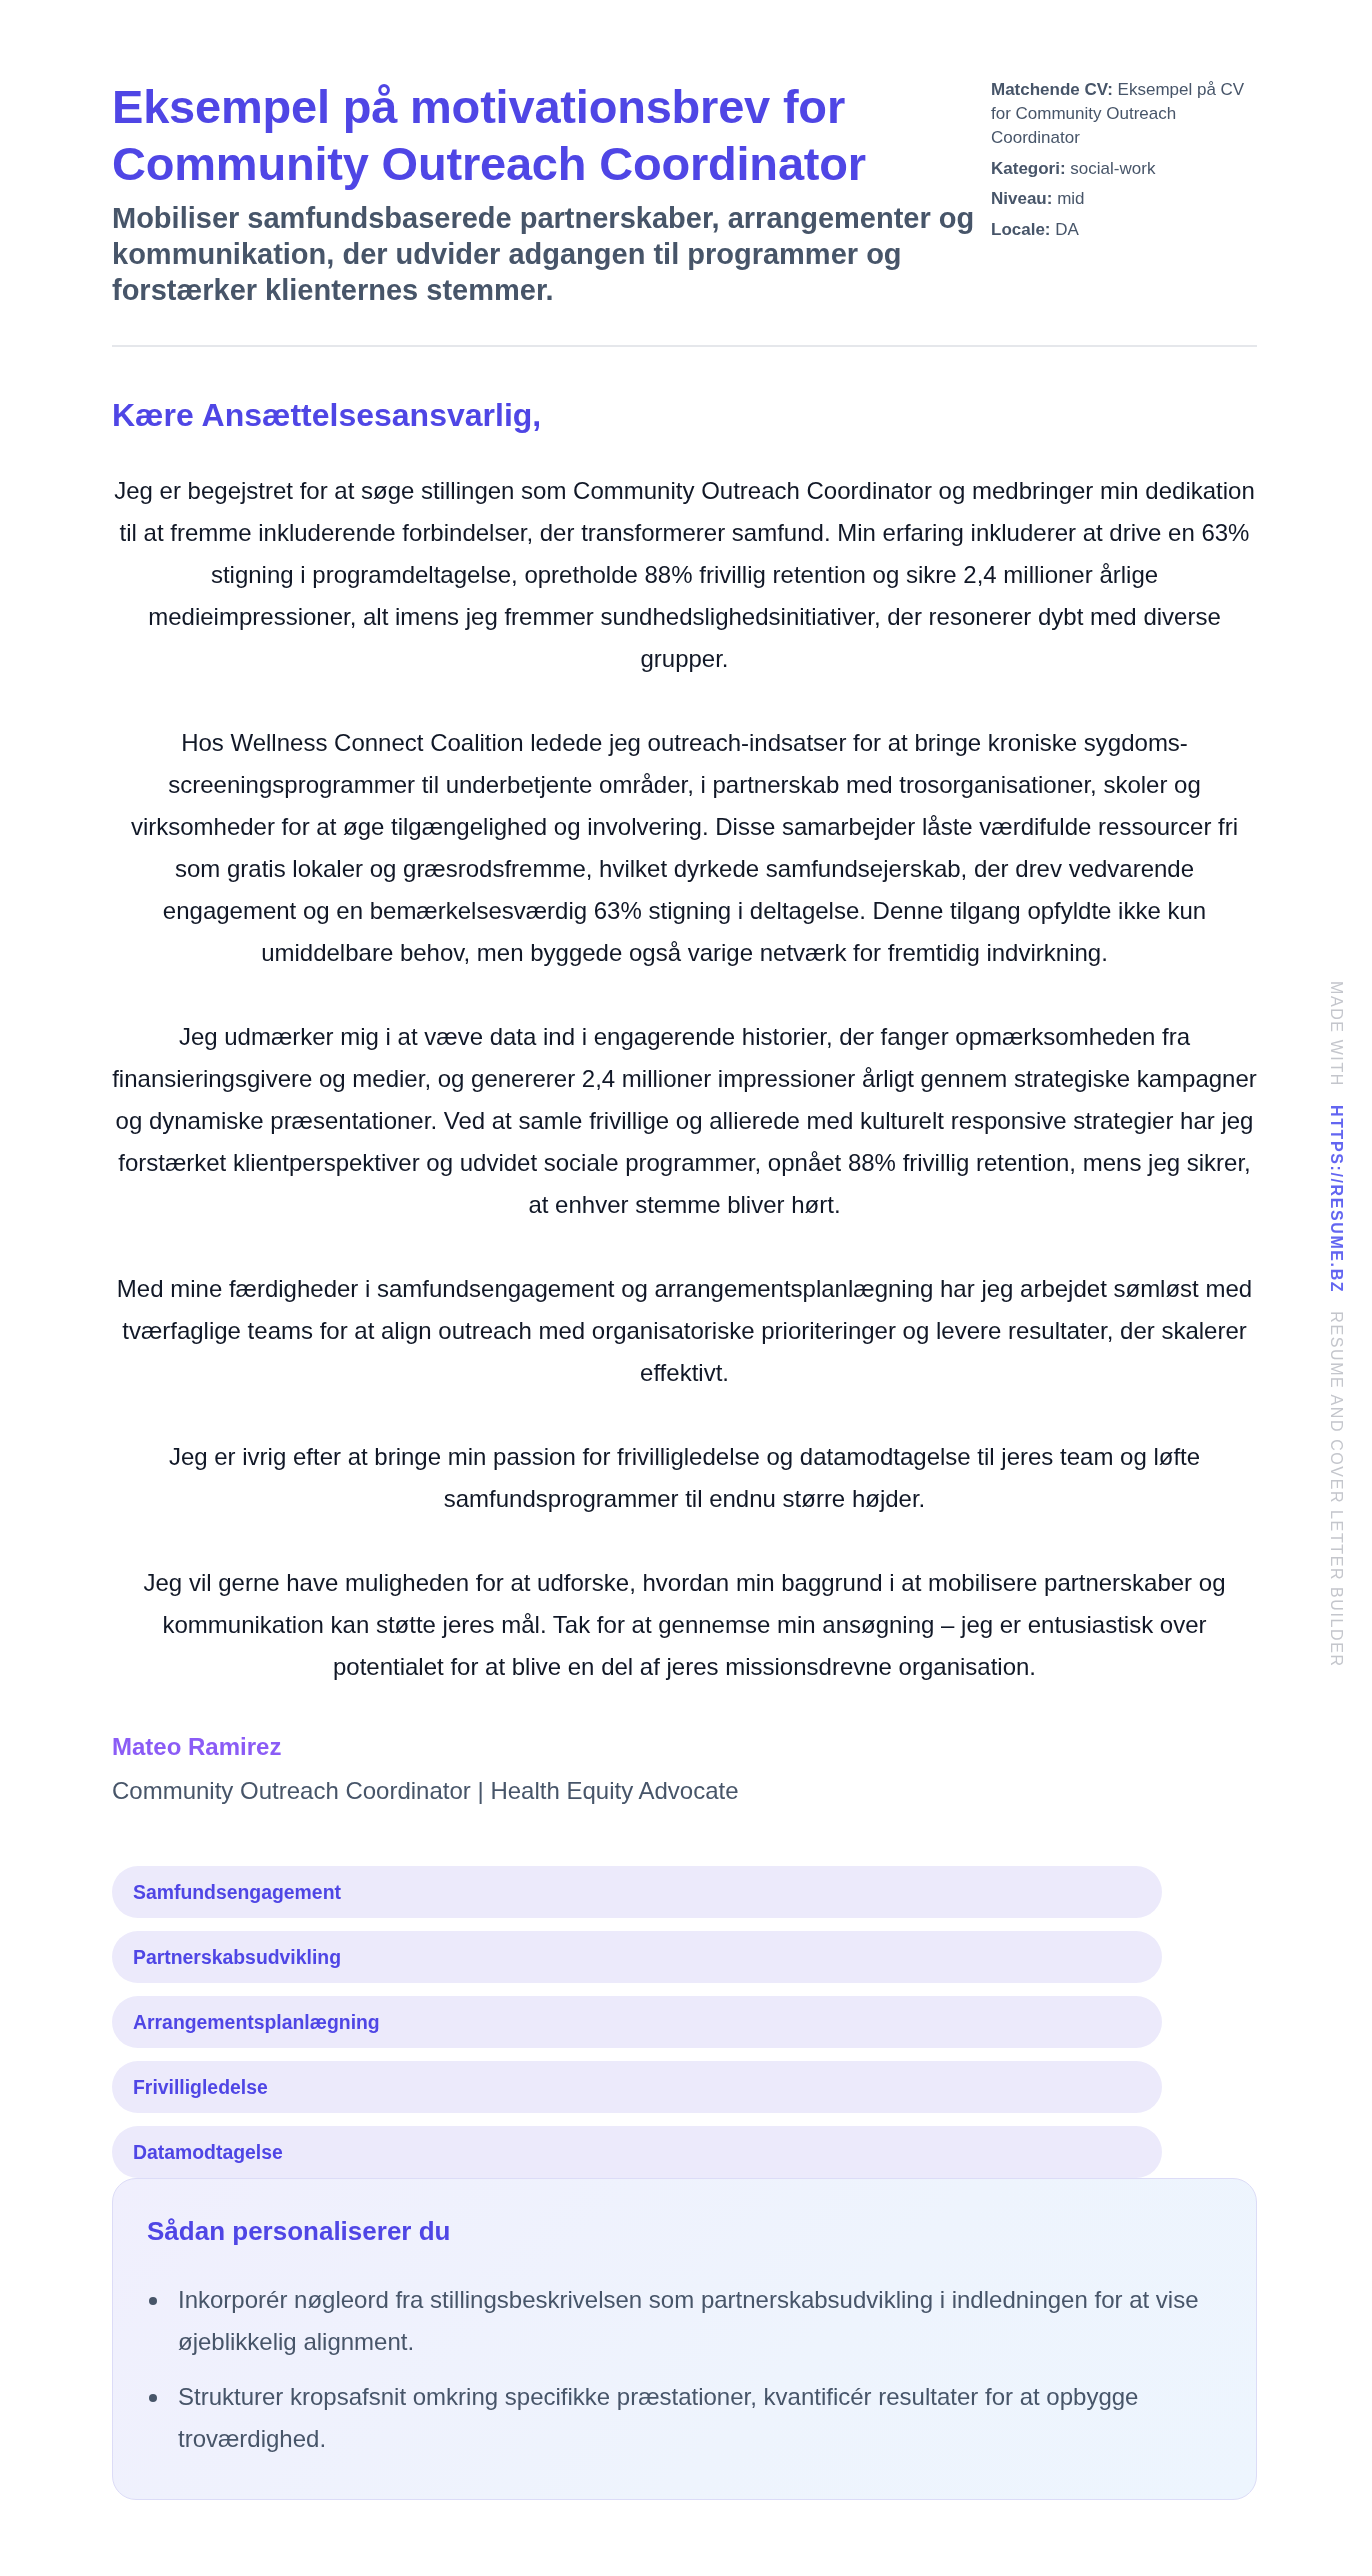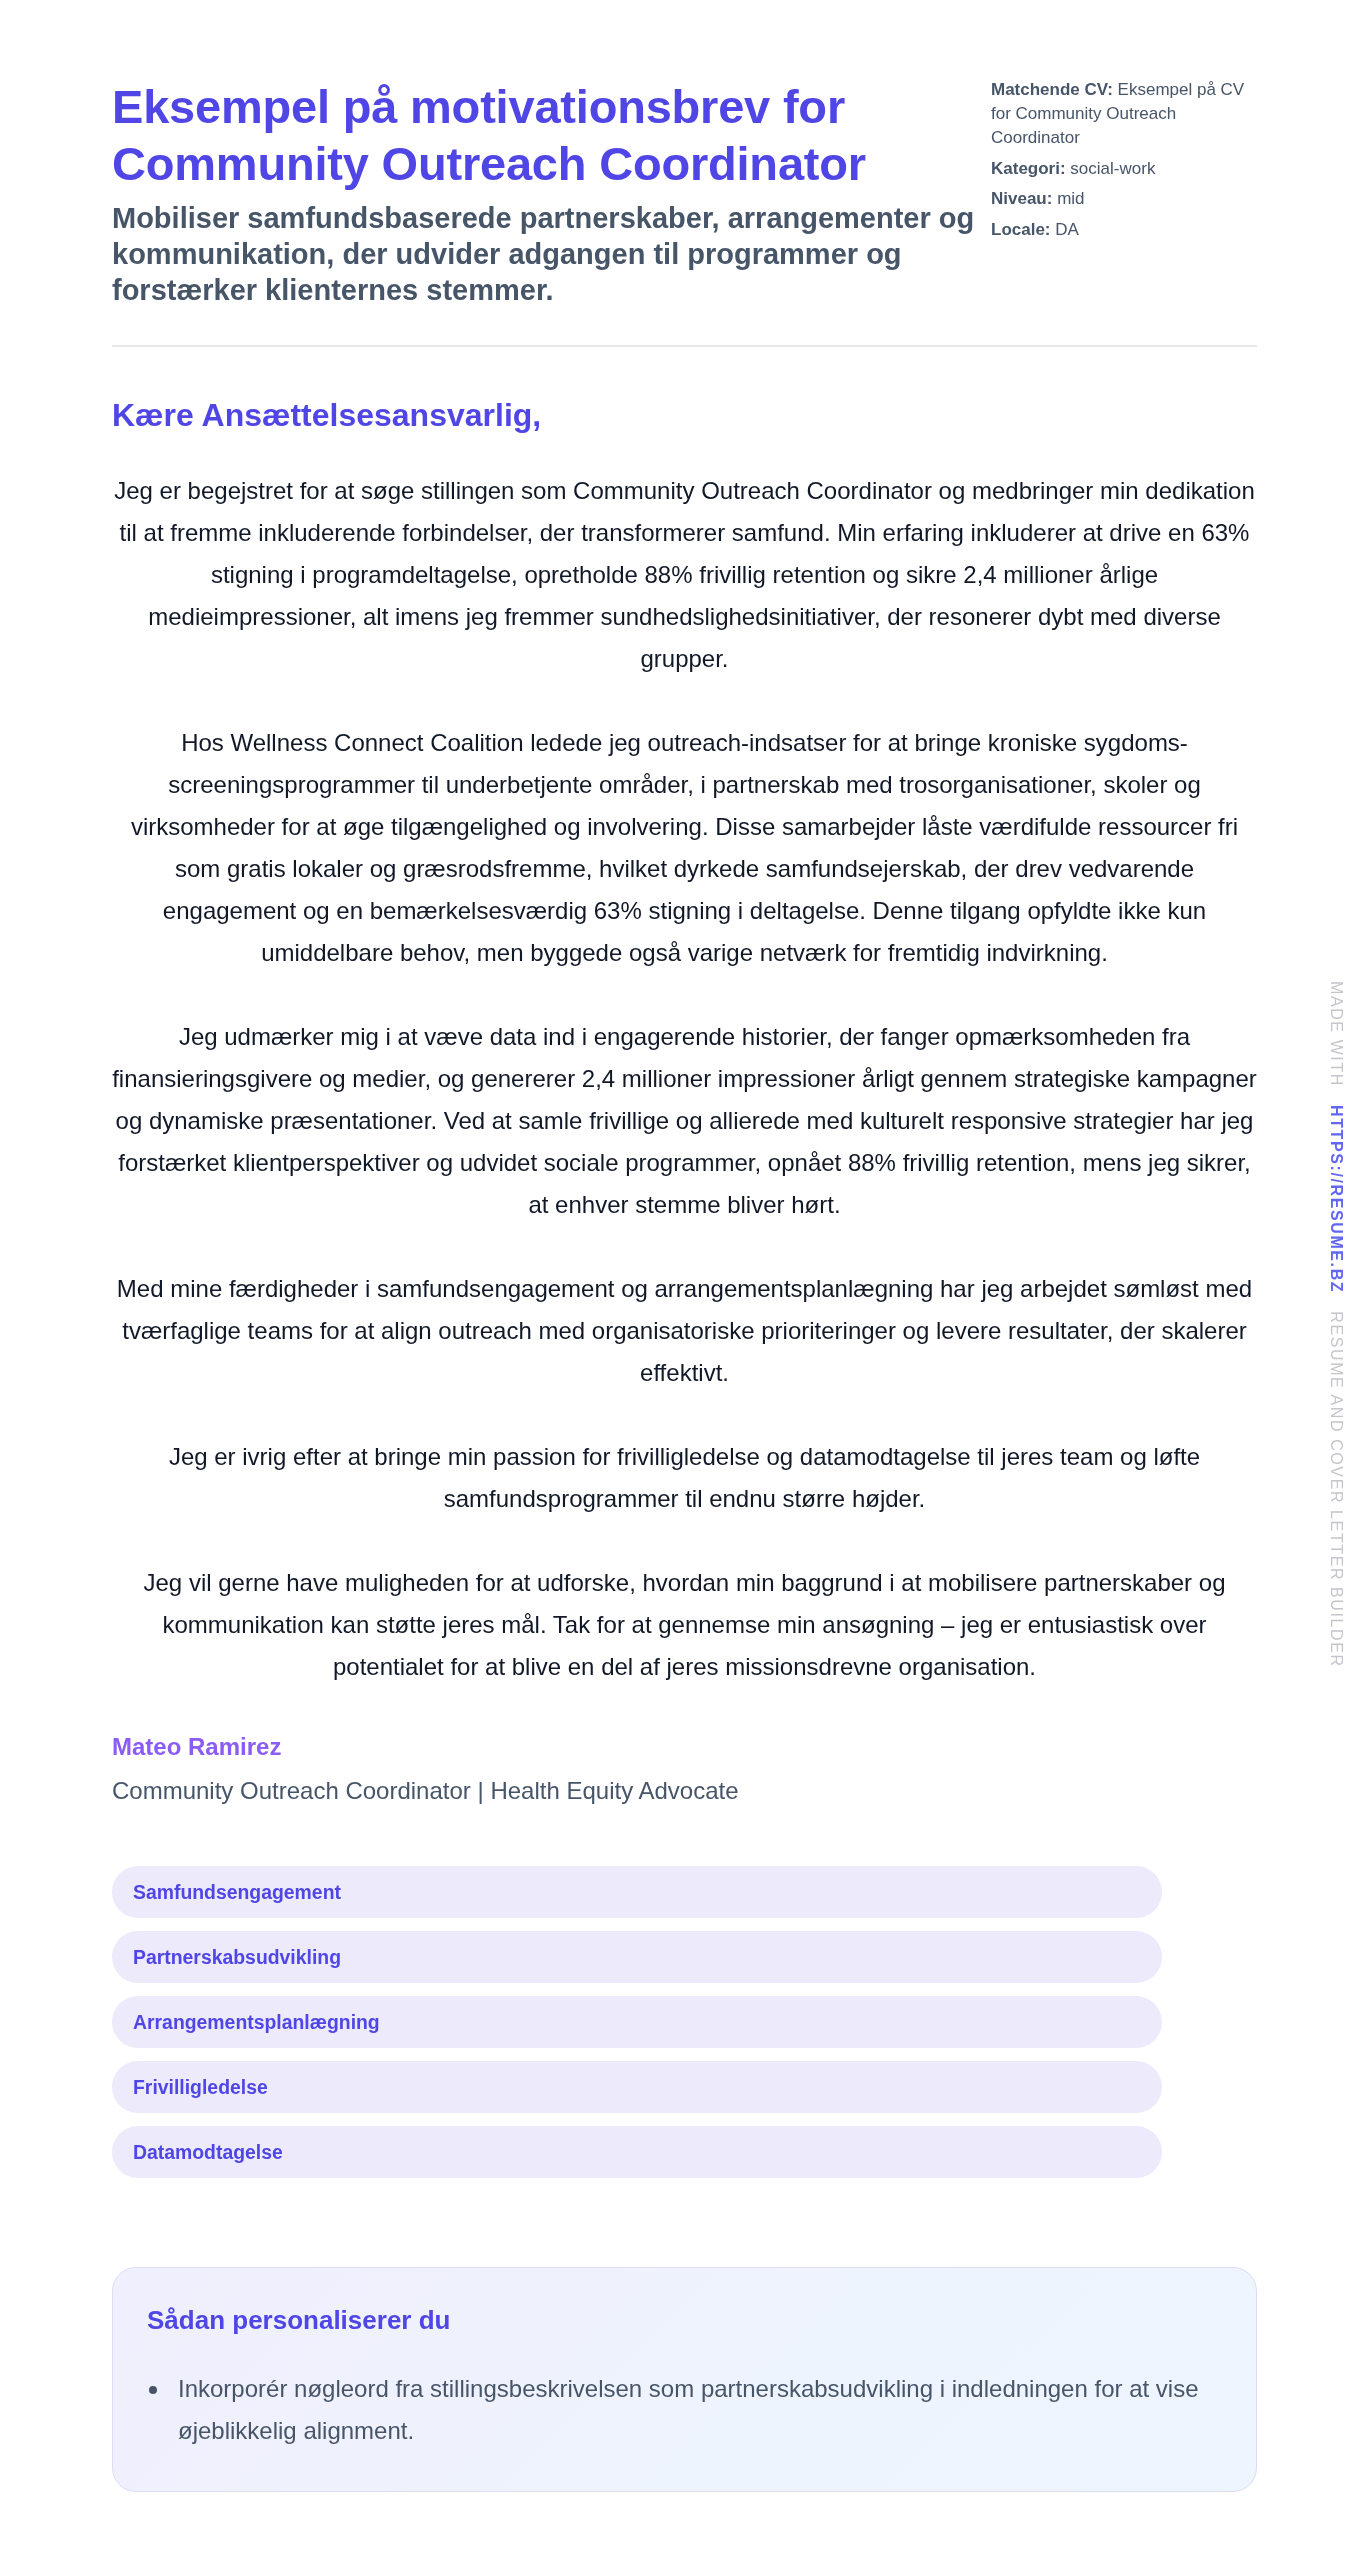--- a/index.html
+++ b/index.html
@@ -77,21 +77,20 @@
       color: #4f46e5;
       font-size: 19.4px;
       font-weight: 700;
       padding: 0 21px;
       height: 52px;
       line-height: 52px;
       border-radius: 26px;
       white-space: nowrap;
     }
     .tips {
-      margin-top: 89px;
       width: 1145px;
       border: 1.6px solid #dcdcf7;
       border-radius: 24px;
       background: linear-gradient(135deg, #f0effd 0%, #eef4fd 60%, #edf5fe 100%);
       padding: 37px 34px 39px 34px;
     }
     .tips-title { font-size: 26px; font-weight: 700; color: #4f46e5; }
     .tips-list { margin-top: 32px; list-style: none; }
     .tips-item {
       position: relative;
@@ -181,20 +180,24 @@
     <span class="tag">Datamodtagelse</span>
   </div>
 
   <section class="tips">
     <h3 class="tips-title">Sådan personaliserer du</h3>
     <ul class="tips-list">
       <li class="tips-item">
         <span class="bullet"></span>
         <span>Inkorporér nøgleord fra stillingsbeskrivelsen som partnerskabsudvikling i indledningen for at vise øjeblikkelig alignment.</span>
       </li>
+      <li class="tips-item">
+        <span class="bullet"></span>
+        <span>Strukturer kropsafsnit omkring specifikke præstationer, kvantificér resultater for at opbygge troværdighed.</span>
+      </li>
     </ul>
   </section>
 </div>
 
 <div class="side-credit">
   <span>MADE WITH</span>&nbsp;&nbsp;
   <span class="link">HTTPS://RESUME.BZ</span>&nbsp;&nbsp;
   <span>RESUME AND COVER LETTER BUILDER</span>
 </div>
 

